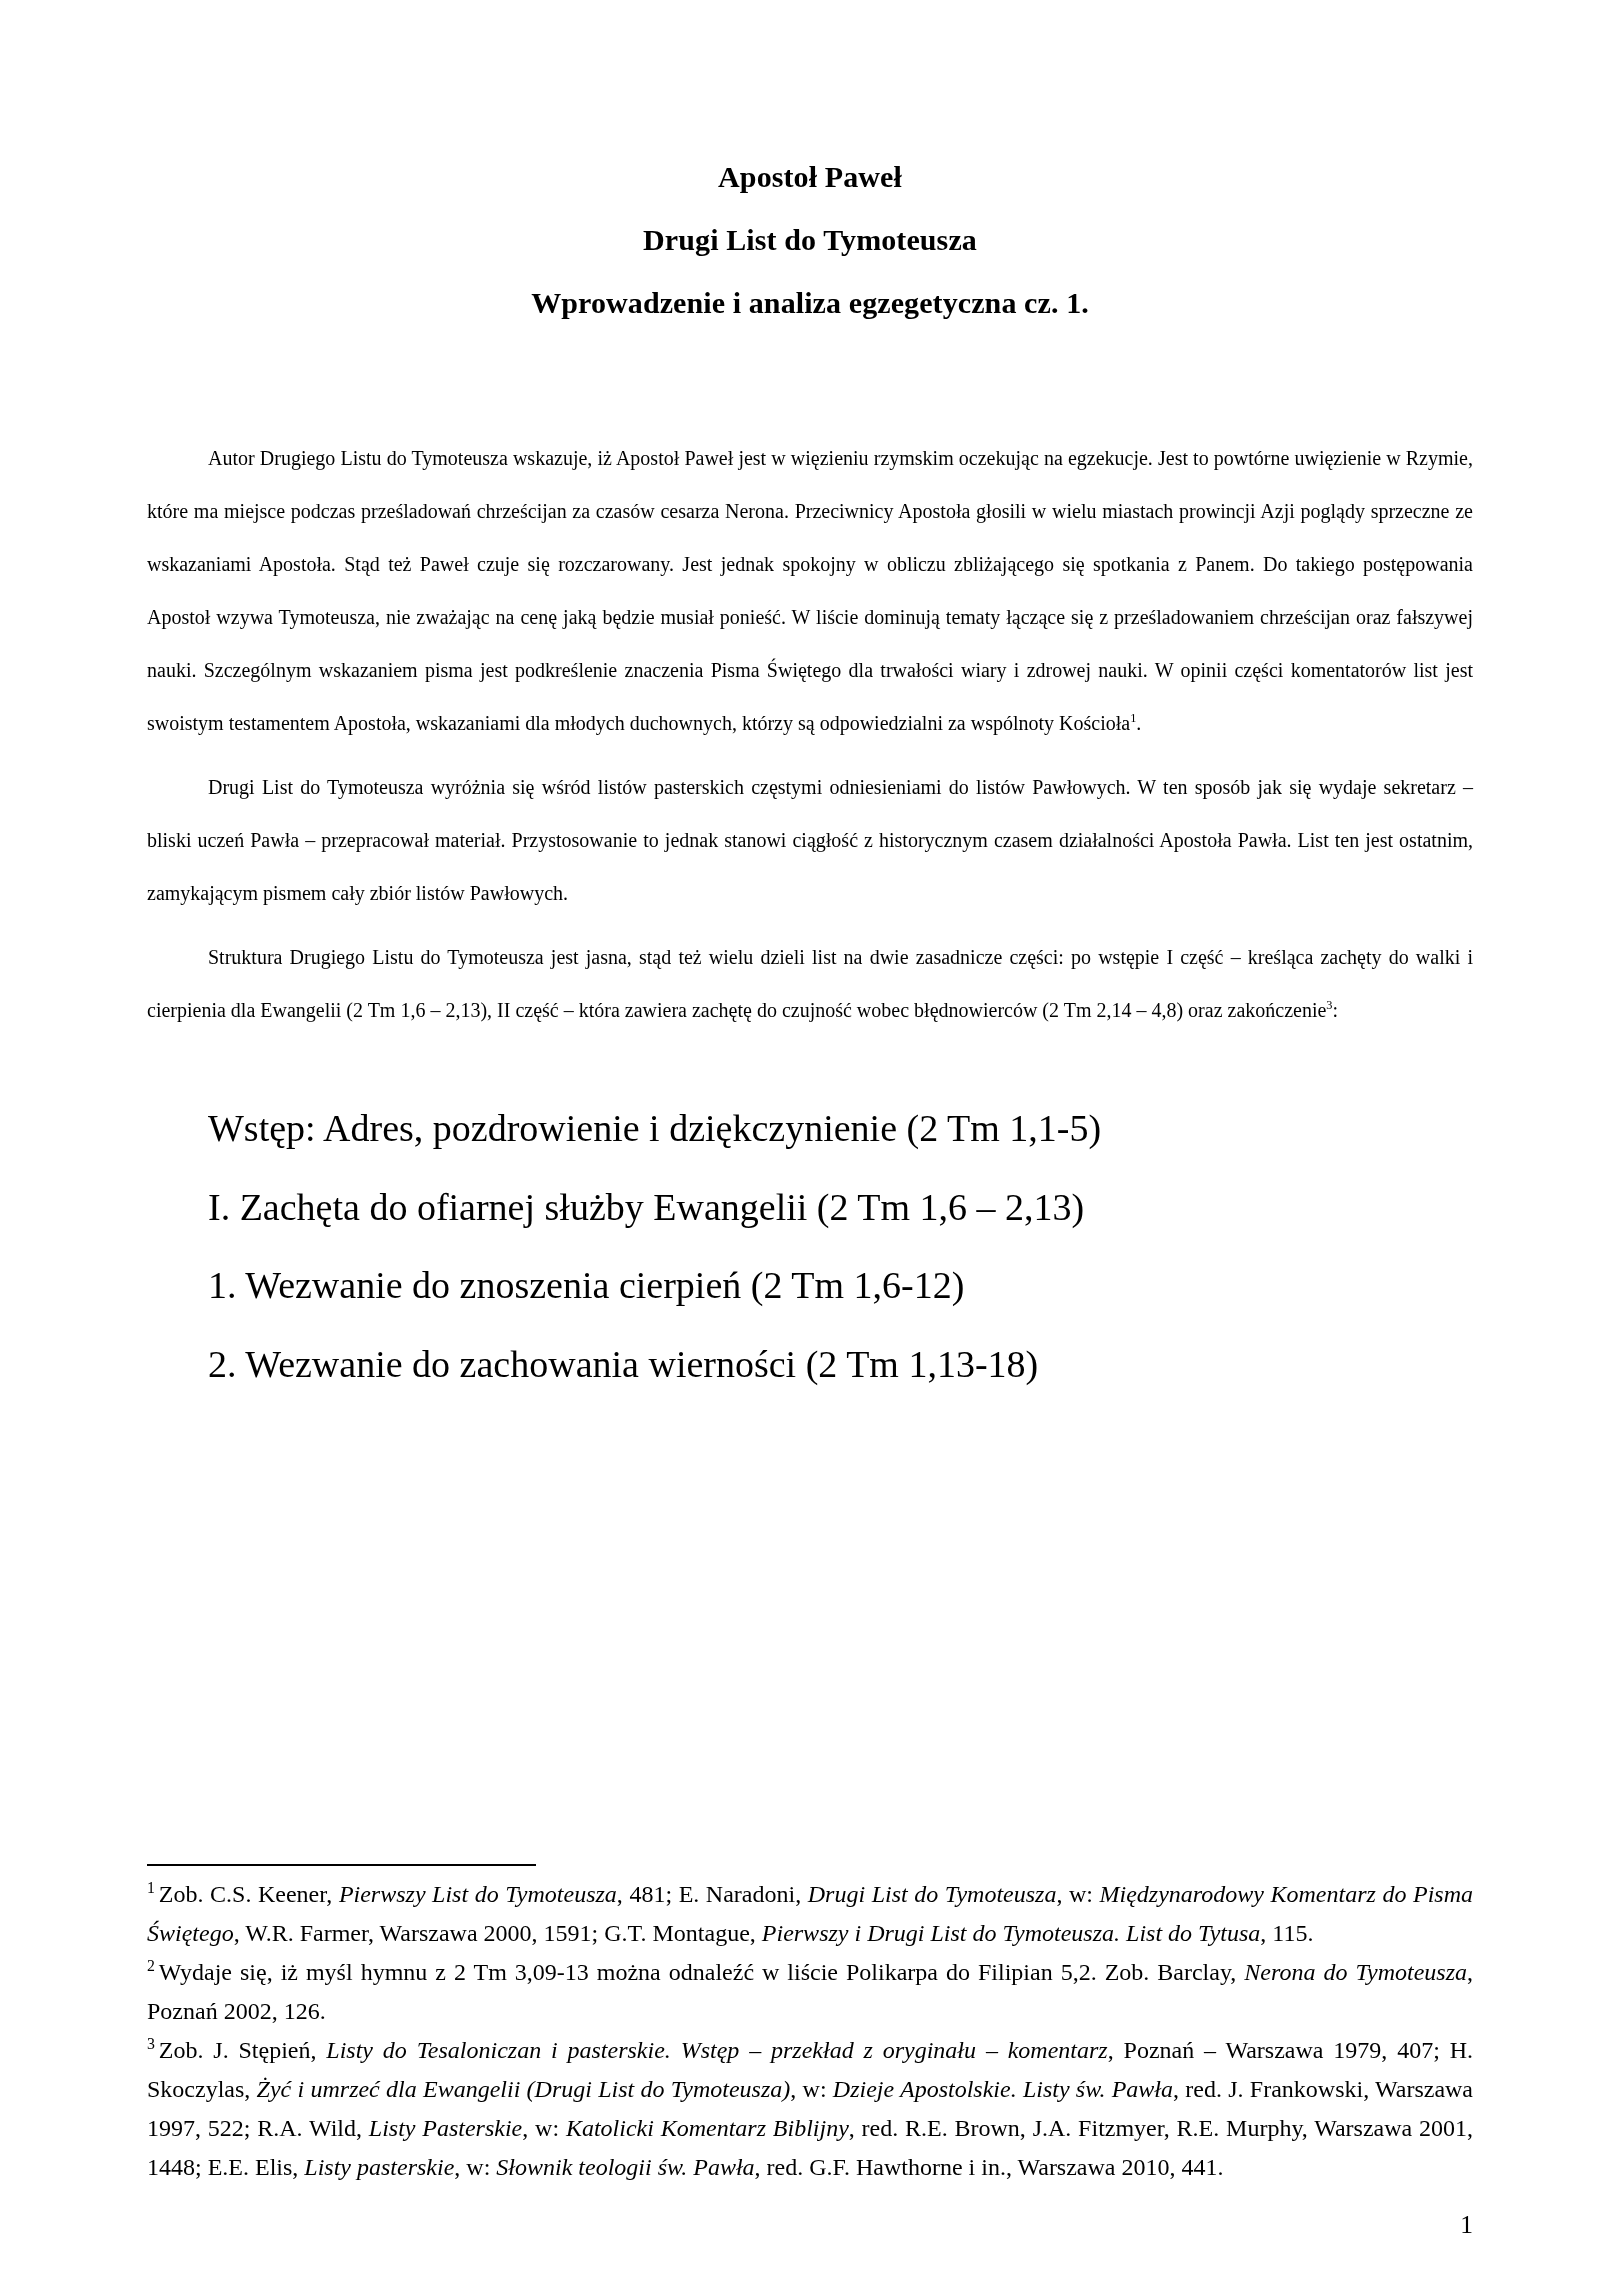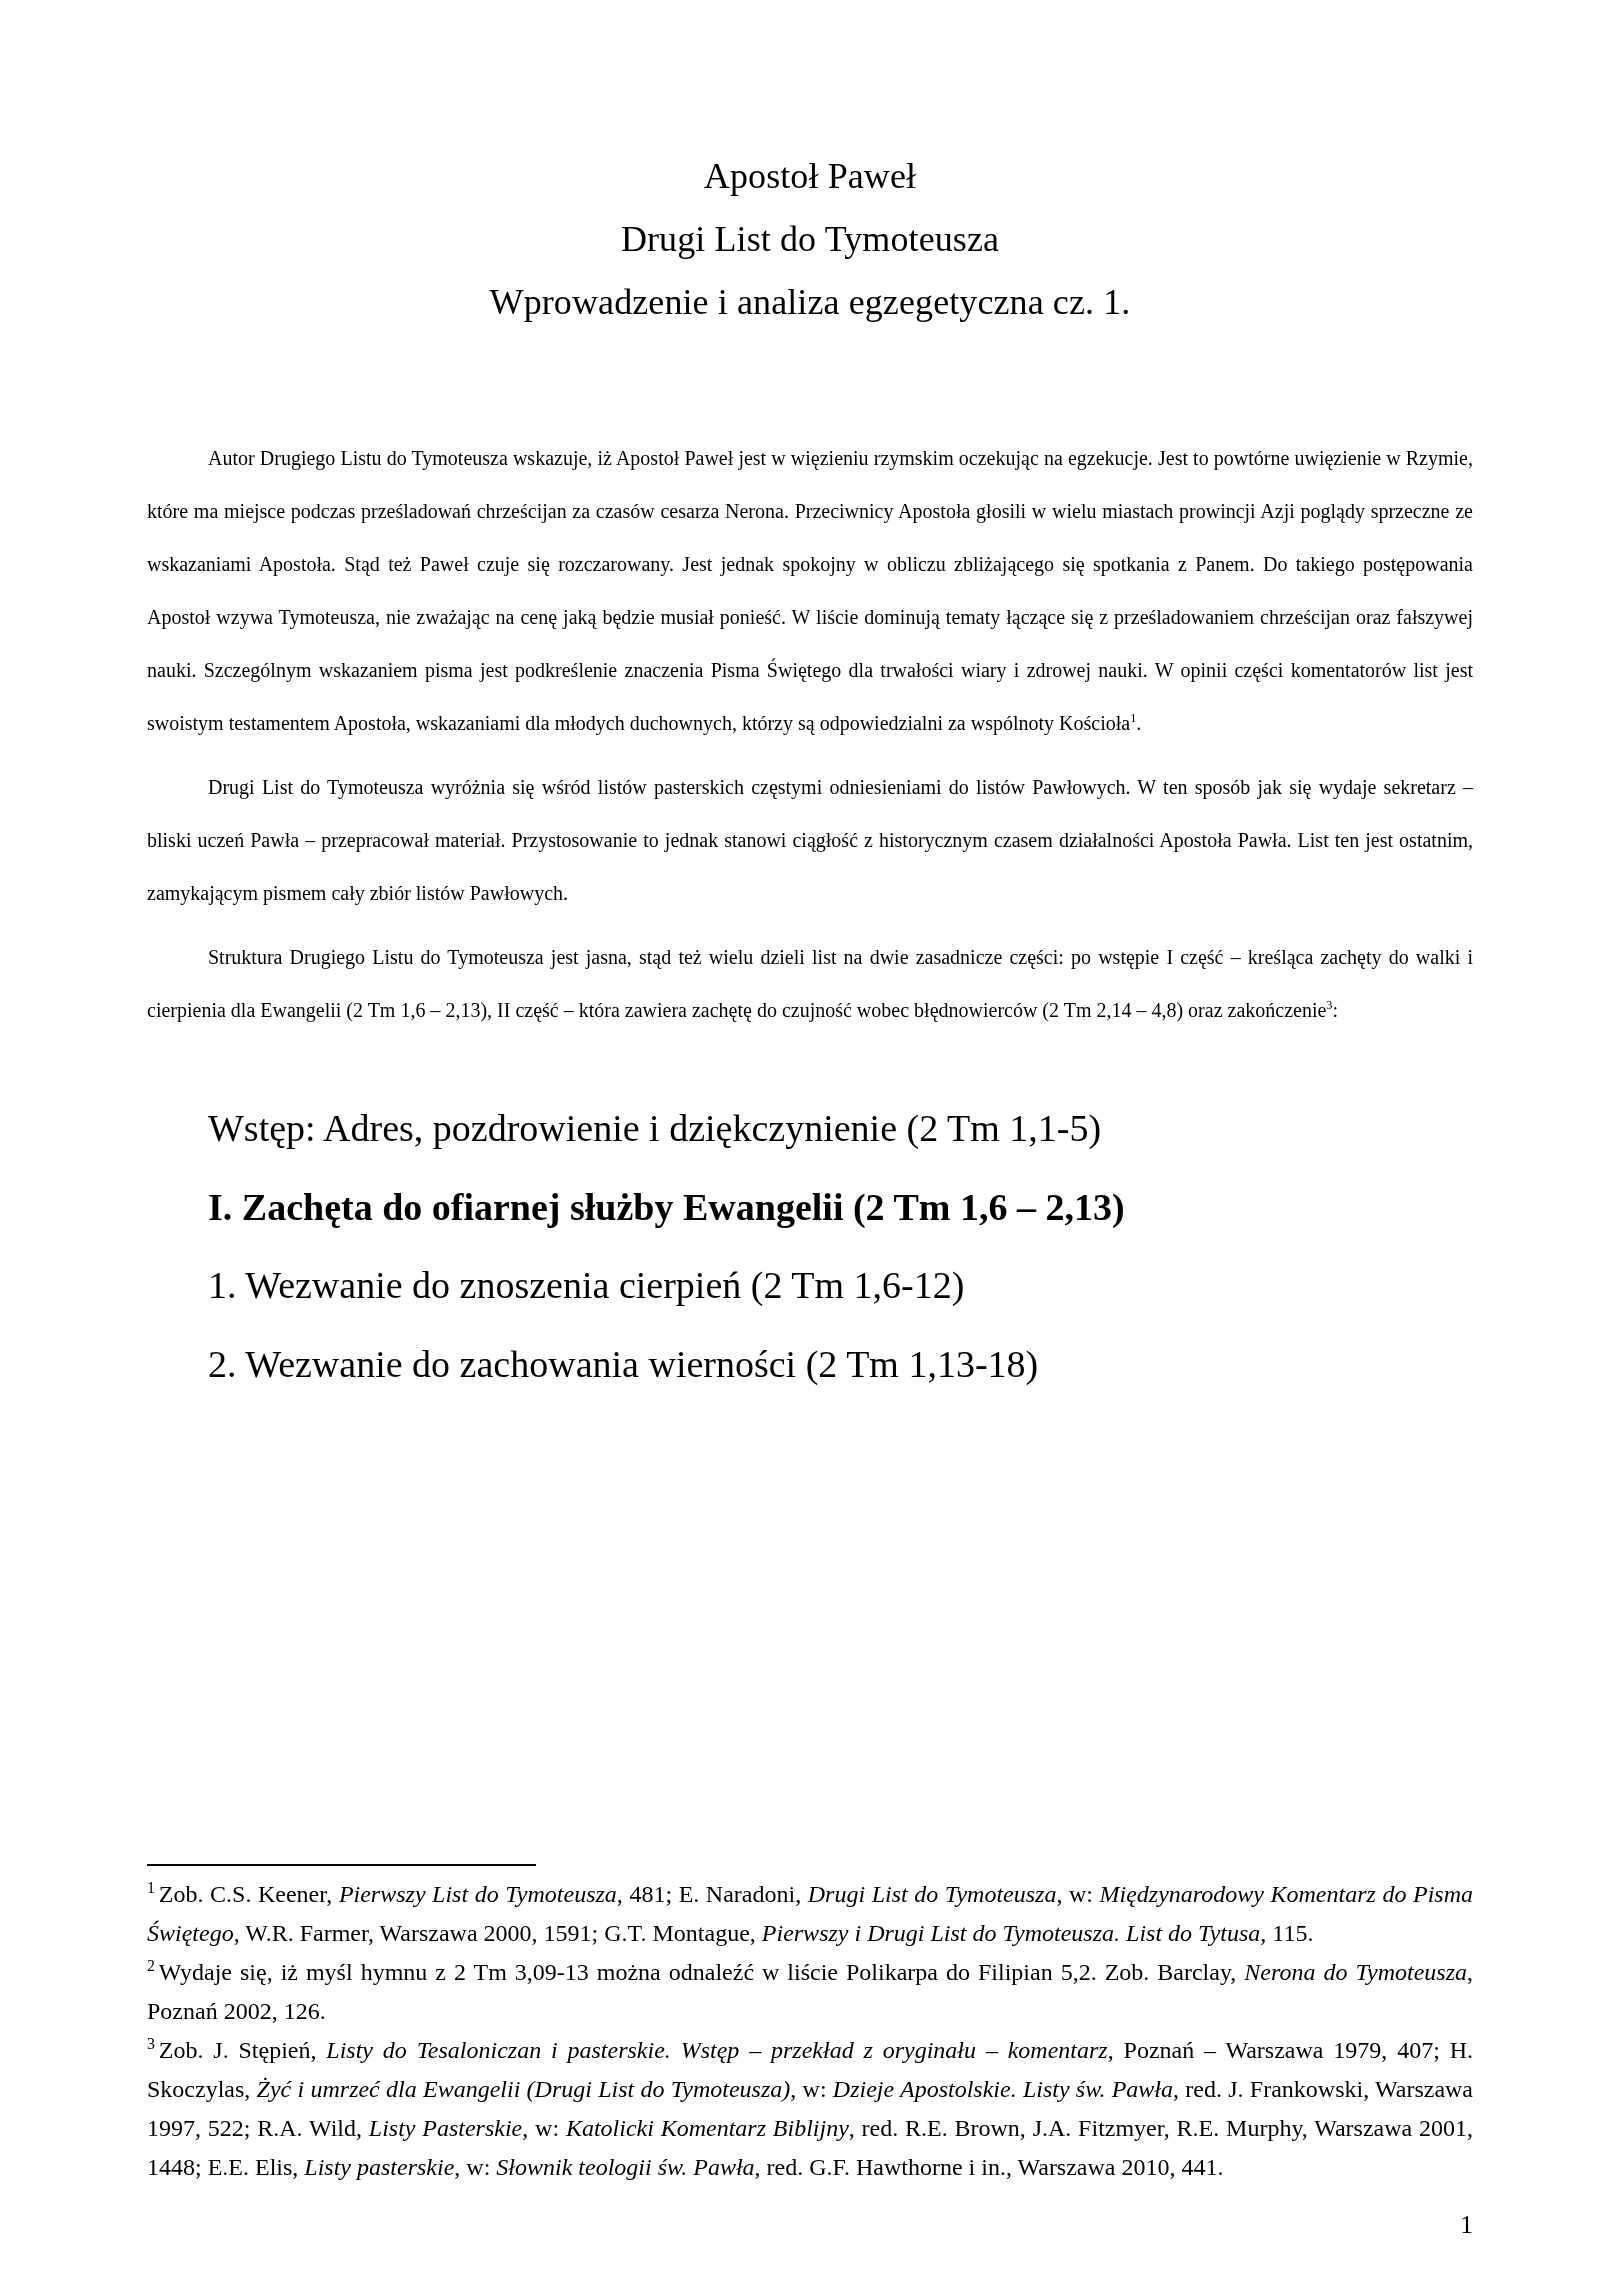--- a/index.html
+++ b/index.html
@@ -20,22 +20,22 @@
     background: #ffffff;
     box-sizing: border-box;
     padding: 145px 147px 39px 147px;
     overflow: hidden;
   }
   .doc-title-block {
     text-align: center;
     margin: 0 0 0 0;
   }
   .doc-title-line {
-    font-weight: normal;
-    font-size: 36px;
+    font-weight: bold;
+    font-size: 30px;
     line-height: 63px;
     letter-spacing: 0.1px;
   }
   .spacer-after-title {
     height: 98px;
   }
   .body-par {
     font-size: 20px;
     line-height: 53px;
     text-align: justify;
@@ -52,21 +52,21 @@
     height: 55px;
   }
   .struct-line {
     font-size: 38px;
     line-height: 53px;
     text-align: left;
     text-indent: 61px;
     margin: 0 0 25.5px 0;
   }
   .struct-line.bold {
-    font-weight: bold;
+    font-weight: normal;
   }
   .footnotes {
     position: absolute;
     left: 147px;
     right: 147px;
     bottom: 106px;
   }
   .fn-rule {
     width: 389px;
     height: 0;

